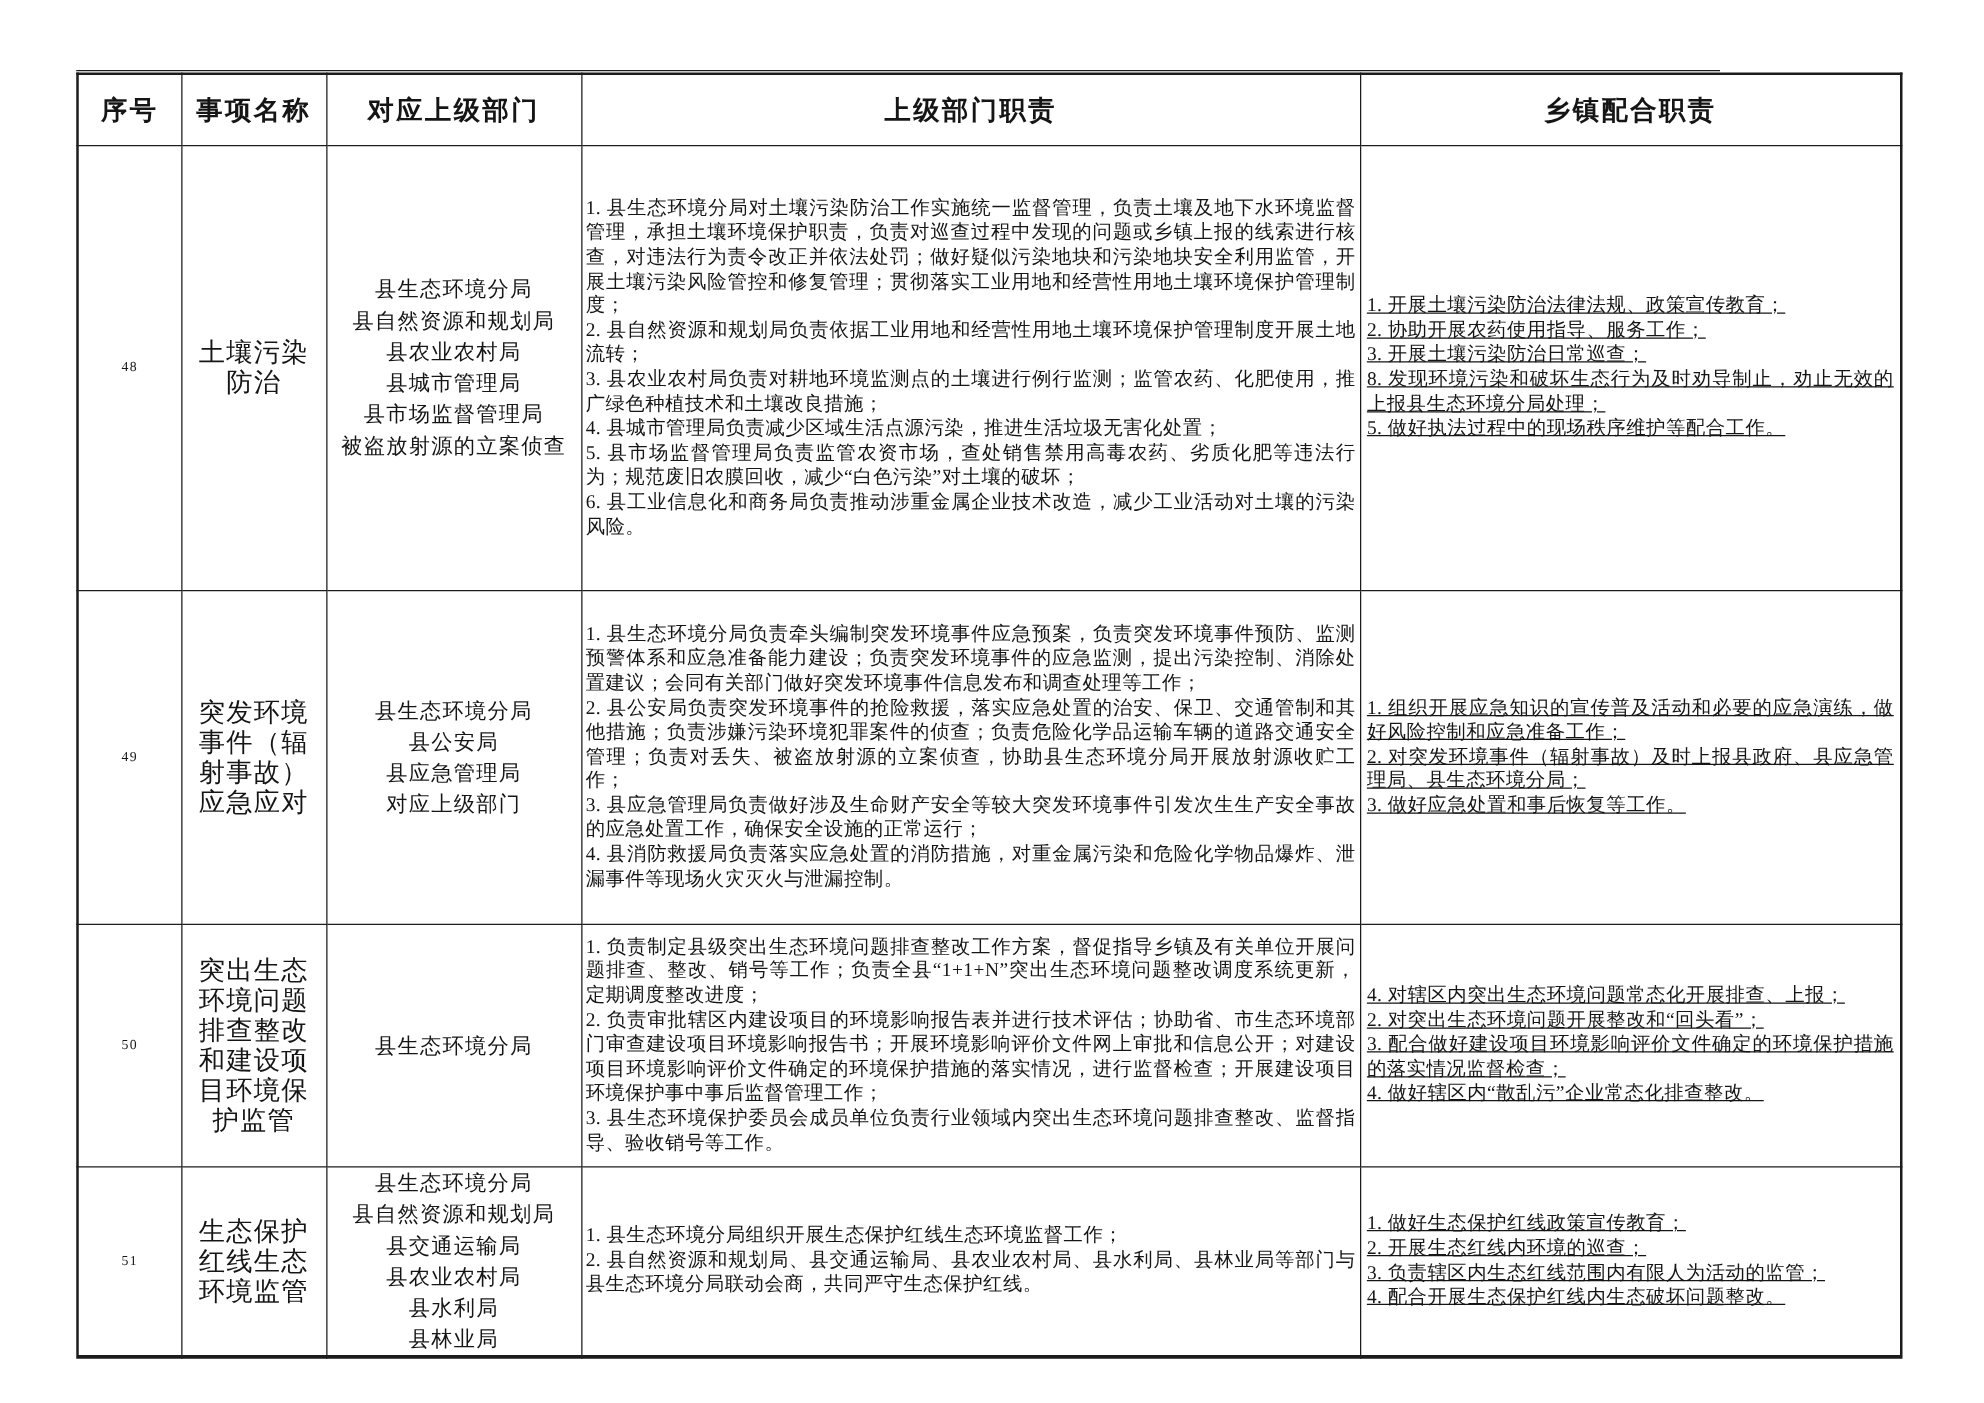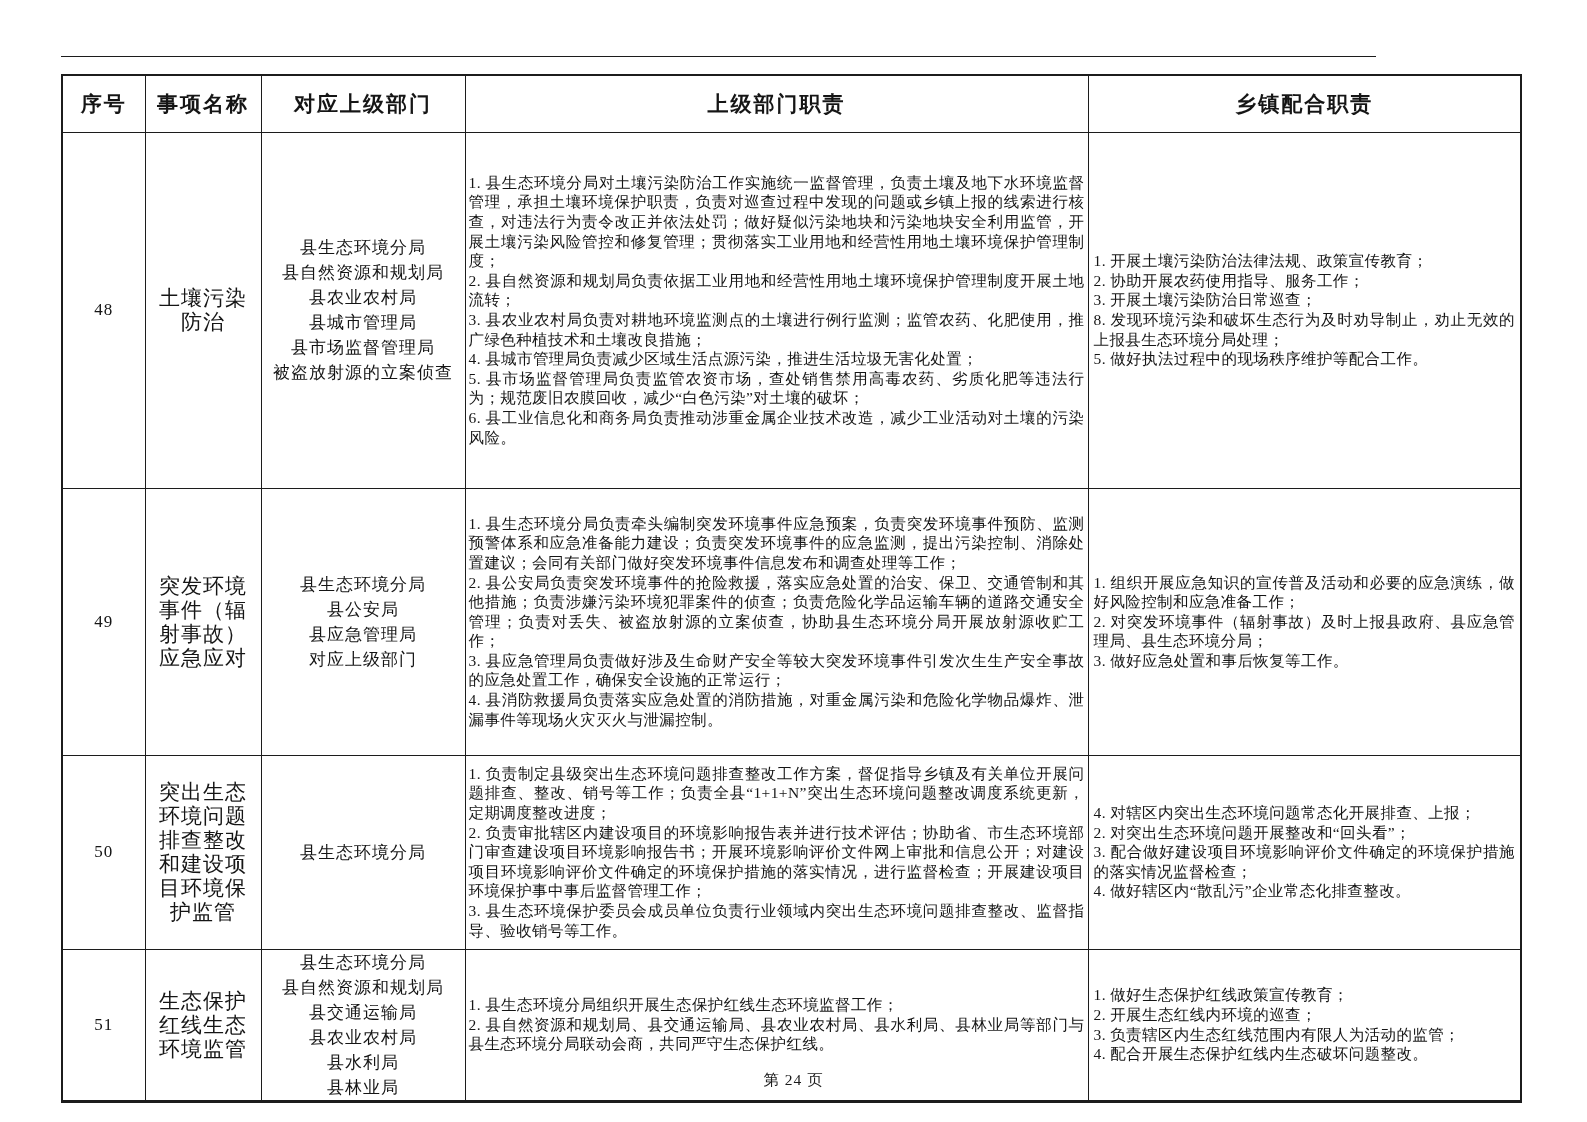--- a/index.html
+++ b/index.html
@@ -7,21 +7,21 @@
   body {
     font-family:"Liberation Serif","DejaVu Serif",serif;
     color:#151515;
     position:relative;
   }
   .sheet { position:absolute; left:0; top:0; width:1587px; height:1122px; background:#fff; }
 
   .table-wrap{
     position:absolute; left:61px; top:56px; width:1315px;
     border-top:1.5px solid #1c1c1c;
-    padding-top:17px;
+    padding-top:1px;
   }
   table.matrix{
     width:100%;
     border-collapse:collapse;
     table-layout:fixed;
     border:2px solid #1c1c1c;
     border-bottom-width:3px;
   }
   table.matrix td, table.matrix th{
     border:1.5px solid #1c1c1c;
@@ -31,29 +31,29 @@
   thead th{
     font-family:"Liberation Sans","DejaVu Sans",sans-serif;
     font-weight:bold;
     font-size:21px;
     letter-spacing:2px;
     text-align:center;
     height:57px;
     border-bottom:5px double #1c1c1c;
     background:#fff;
   }
-  .c-no{ text-align:center; font-size:17px; letter-spacing:1px; }
+  .c-no{ text-align:center; font-size:11px; letter-spacing:1px; }
   .c-name{
     text-align:center; font-size:21px; letter-spacing:1px;
     padding:0 7px; line-height:24px;
   }
   .c-dept{ text-align:center; font-size:17px; letter-spacing:1px; padding:0 2px; }
   .dept-item{ line-height:25px; }
   .c-duty{ padding:1px 3px; }
-  .c-town{ padding:1px 5px; }
+  .c-town{ padding:1px 5px;text-decoration:underline; }
   .duty-item{
     font-size:15.5px;
     line-height:19.6px;
     letter-spacing:0.4px;
     text-align:justify;
     text-justify:inter-ideograph;
   }
   .footer{
     position:absolute;
     left:0; top:1070px; width:1587px;
@@ -172,15 +172,14 @@
               <div class="duty-item">1. 做好生态保护红线政策宣传教育；</div>
               <div class="duty-item">2. 开展生态红线内环境的巡查；</div>
               <div class="duty-item">3. 负责辖区内生态红线范围内有限人为活动的监管；</div>
               <div class="duty-item">4. 配合开展生态保护红线内生态破坏问题整改。</div>
             </td>
         </tr>
       </tbody>
     </table>
   </div>
 
-  <div class="footer">第 24 页</div>
 
 </div>
 
 </body></html>

